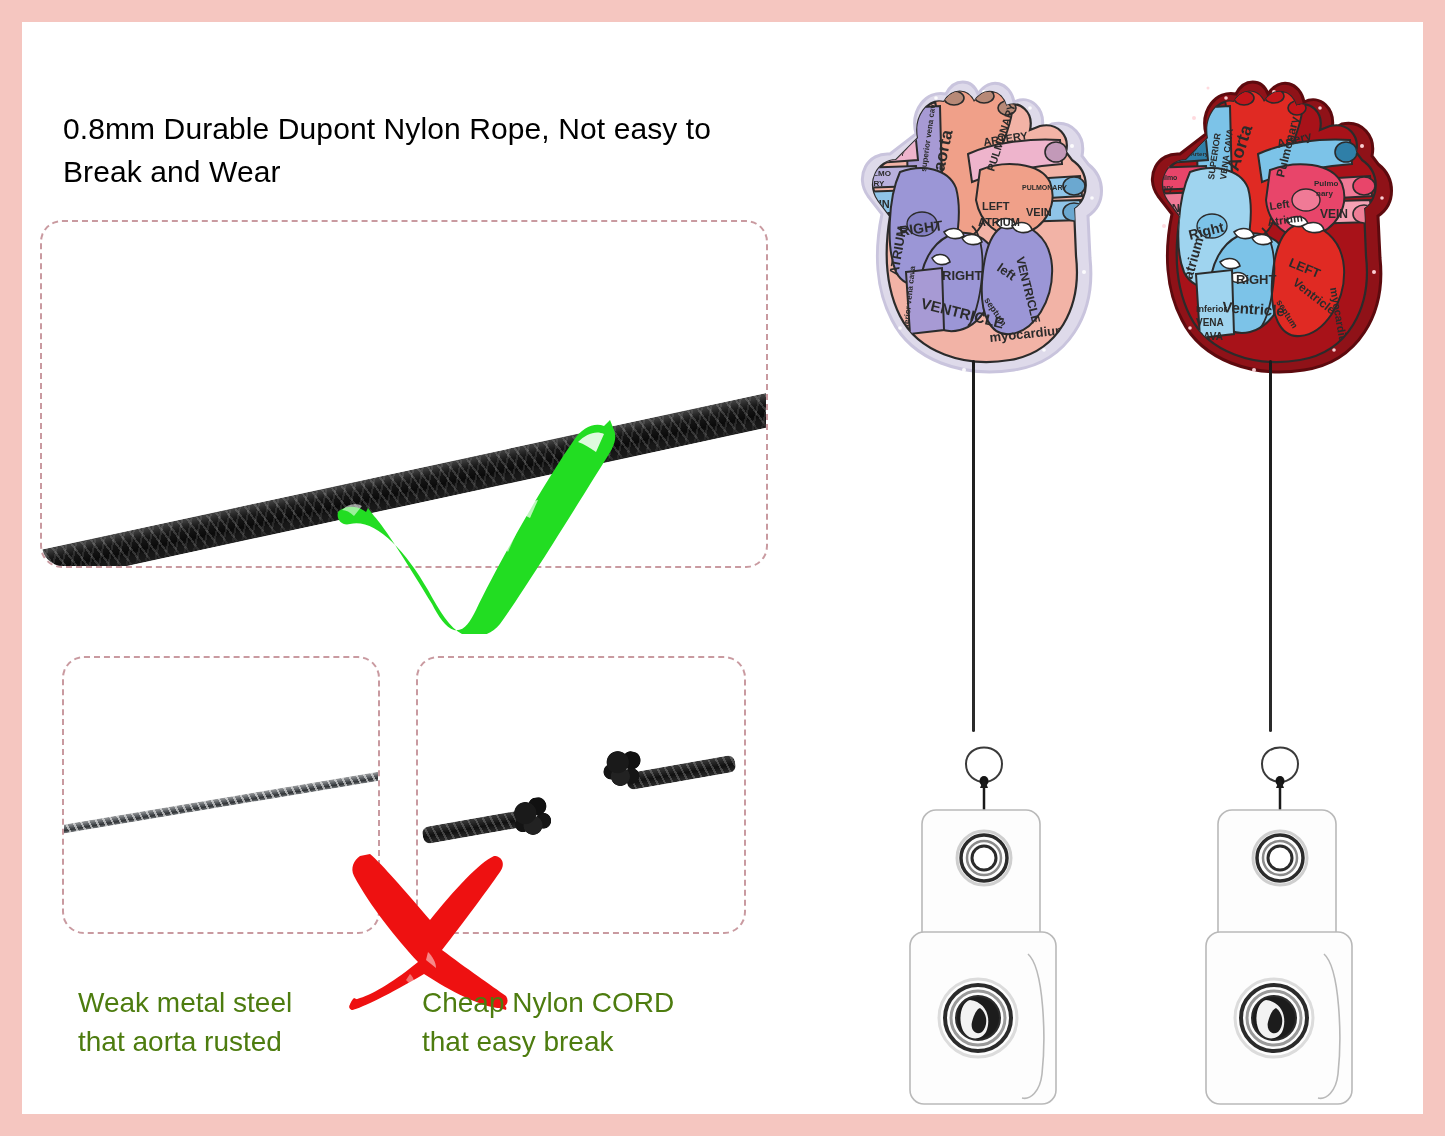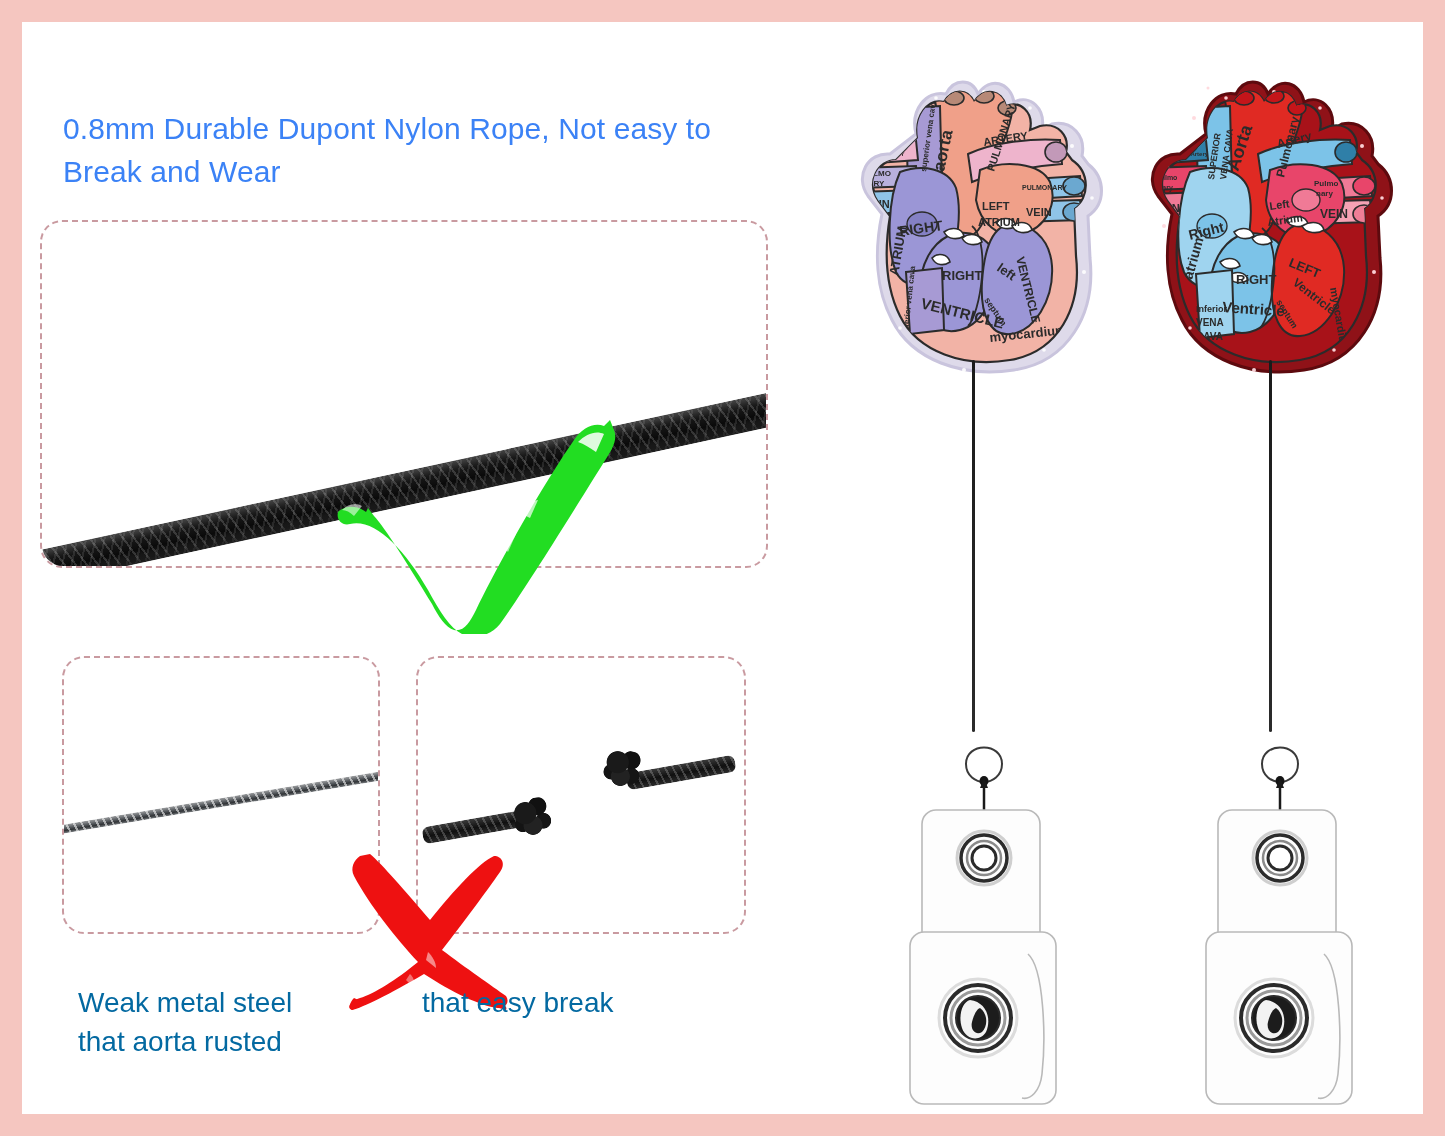--- a/index.html
+++ b/index.html
@@ -27,21 +27,21 @@
   }
 
   
   .headline {
     position: absolute;
     left: 41px;
     top: 86px;
     width: 700px;
     font-size: 30px;
     line-height: 1.42;
-    color: #3b82f6;
+    color: #000000;
     letter-spacing: 0.1px;
     font-weight: 400;
   }
 
   
   .dash-box {
     position: absolute;
     border: 2px dashed #c99aa0;
     border-radius: 22px;
     background: transparent;
@@ -169,21 +169,21 @@
     width: 174px;
     height: 164px;
     pointer-events: none;
   }
 
   
   .caption {
     position: absolute;
     font-size: 28px;
     line-height: 1.38;
-    color: #0369a1;
+    color: #4d7c0f;
     font-weight: 400;
   }
   .cap-steel { left: 56px;  top: 962px; width: 300px; }
   .cap-cord  { left: 400px; top: 962px; width: 310px; }
 
   
   .product-col { position: absolute; }
   .col-a { left: 810px; top: 40px; width: 300px; height: 1050px; }
   .col-b { left: 1100px; top: 40px; width: 300px; height: 1050px; }
 
@@ -272,20 +272,21 @@
         <path d="M88 104 C92 108 96 114 96 120 L86 112 Z" fill="#ffffff" opacity="0.5"></path>
         <path d="M70 126 C74 130 76 136 74 140 L66 132 Z" fill="#ffffff" opacity="0.4"></path>
       </svg>
     </div>
 
     <div class="caption cap-steel">
       <div>Weak metal steel</div>
       <div>that aorta rusted</div>
     </div>
     <div class="caption cap-cord">
+      <div>Cheap Nylon CORD</div>
       <div>that easy break</div>
     </div>
 
     <div class="product-col col-a">
 
       <div class="heart-wrap">
         <svg viewBox="0 0 262 300" xmlns="http://www.w3.org/2000/svg">
           <defs>
             <clipPath id="pa-body">
               <path d="M74 62 C70 40 84 22 100 26 C108 12 124 12 130 26

